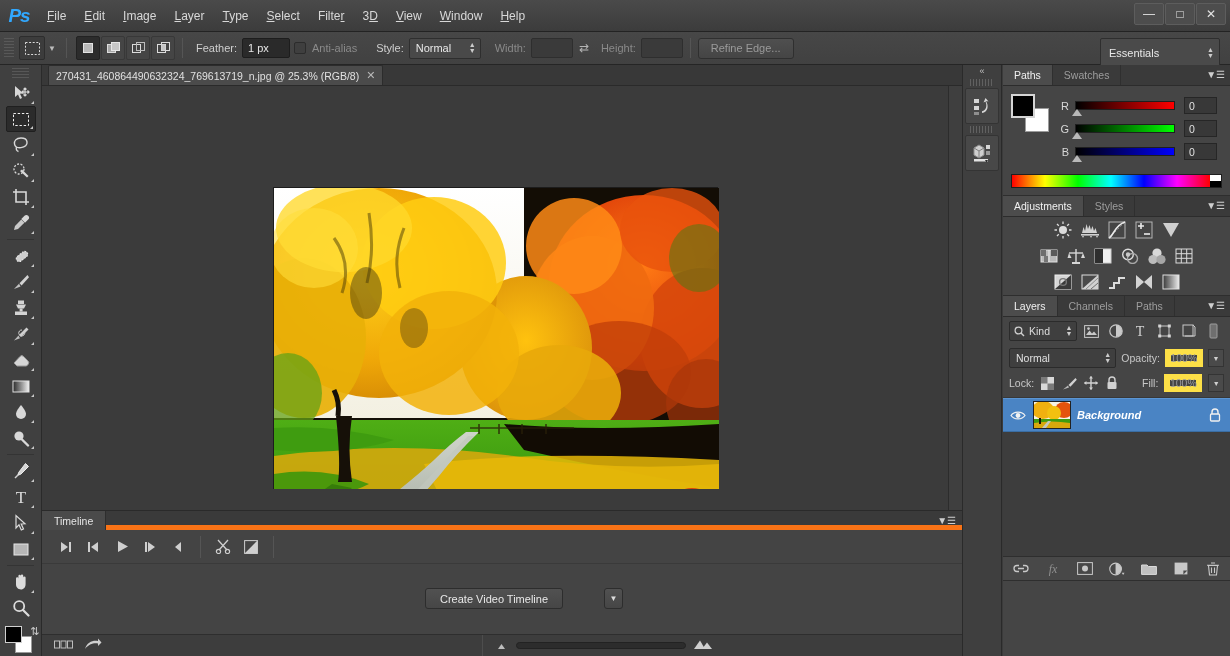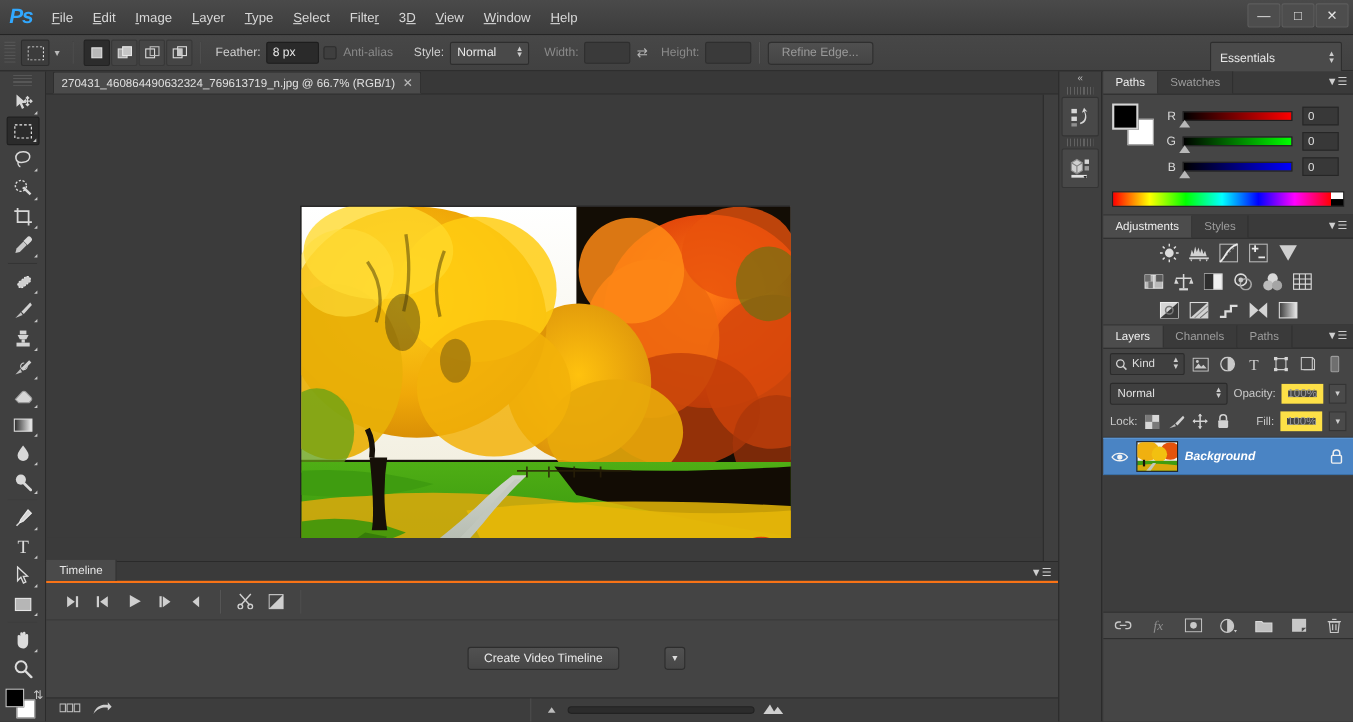--- a/index.html
+++ b/index.html
@@ -158,22 +158,22 @@
   }
   .st-tri { color:#c8c8c8; font-size:9px; margin-left:6px; }
   .doc-vscroll { position:absolute; right:0; top:21px; width:14px; height:468px; background:#3f3f3f; border-left:1px solid #2c2c2c; }
 
   
   .timeline {
     position:absolute; left:42px; top:510px; width:920px; height:146px;
     background:#444; border-top:1px solid #2a2a2a;
   }
   .tl-tabbar {
-    height:19px; background:#3a3a3a; display:flex; align-items:flex-end; position:relative;
-    border-bottom:2px solid #f97316;
+    height:19px; background:#3a3a3a; display:flex; position:relative;
+    border-bottom:5px solid #f97316;
   }
   .tl-tab {
     height:19px; padding:0 12px; background:#4a4a4a; display:flex; align-items:center;
     font-size:10.5px; color:#e6e6e6; border-right:1px solid #2e2e2e;
   }
   .tl-menu { position:absolute; right:6px; top:4px; color:#cfcfcf; font-size:10px; }
   .tl-controls {
     height:34px; display:flex; align-items:center; padding-left:10px; gap:0;
     border-bottom:1px solid #3a3a3a;
   }
@@ -361,21 +361,21 @@
       <div class="selmode">
         <svg width="15" height="14" viewBox="0 0 15 14">
             <rect x="1.5" y="3.5" width="8" height="8" fill="none" stroke="#dcdcdc"></rect>
             <rect x="5.5" y="1.5" width="8" height="8" fill="none" stroke="#dcdcdc"></rect>
             <rect x="5.5" y="3.5" width="4" height="6" fill="#c6c6c6"></rect>
           </svg>
       </div>
     </div>
     <div class="vdiv"></div>
     <div class="opt-label">Feather:</div>
-    <div class="opt-input" style="width:48px">8 px</div>
+    <div class="opt-input" style="width:48px">1 px</div>
     <div class="opt-check"></div>
     <div class="opt-label dim">Anti-alias</div>
     <div class="opt-label" style="margin-left:14px">Style:</div>
     <div class="opt-select">
       <span>Normal</span>
       <span class="spin">▲<br>▼</span>
     </div>
     <div class="opt-label dim" style="margin-left:14px">Width:</div>
     <div class="opt-input empty" style="width:42px"></div>
     <div class="swapicon">⇄</div>
@@ -540,21 +540,21 @@
       <div class="cw-bg"></div>
       <div class="cw-fg"></div>
       <div class="cw-swap">⇅</div>
     </div>
 
   </div>
 
   <div class="docarea">
     <div class="doctabbar">
       <div class="doctab">
-        <span>270431_460864490632324_769613719_n.jpg @ 66.7% (RGB/1)</span>
+        <span>270431_460864490632324_769613719_n.jpg @ 25.3% (RGB/8)</span>
         <span class="x">✕</span>
       </div>
     </div>
 
     <div class="canvaswrap">
       <div class="photo">
         <svg width="445" height="337" viewBox="0 0 445 337" preserveAspectRatio="none">
           <defs>
             <linearGradient id="sky" x1="0" y1="0" x2="0" y2="1">
               <stop offset="0" stop-color="#ffffff"></stop>

